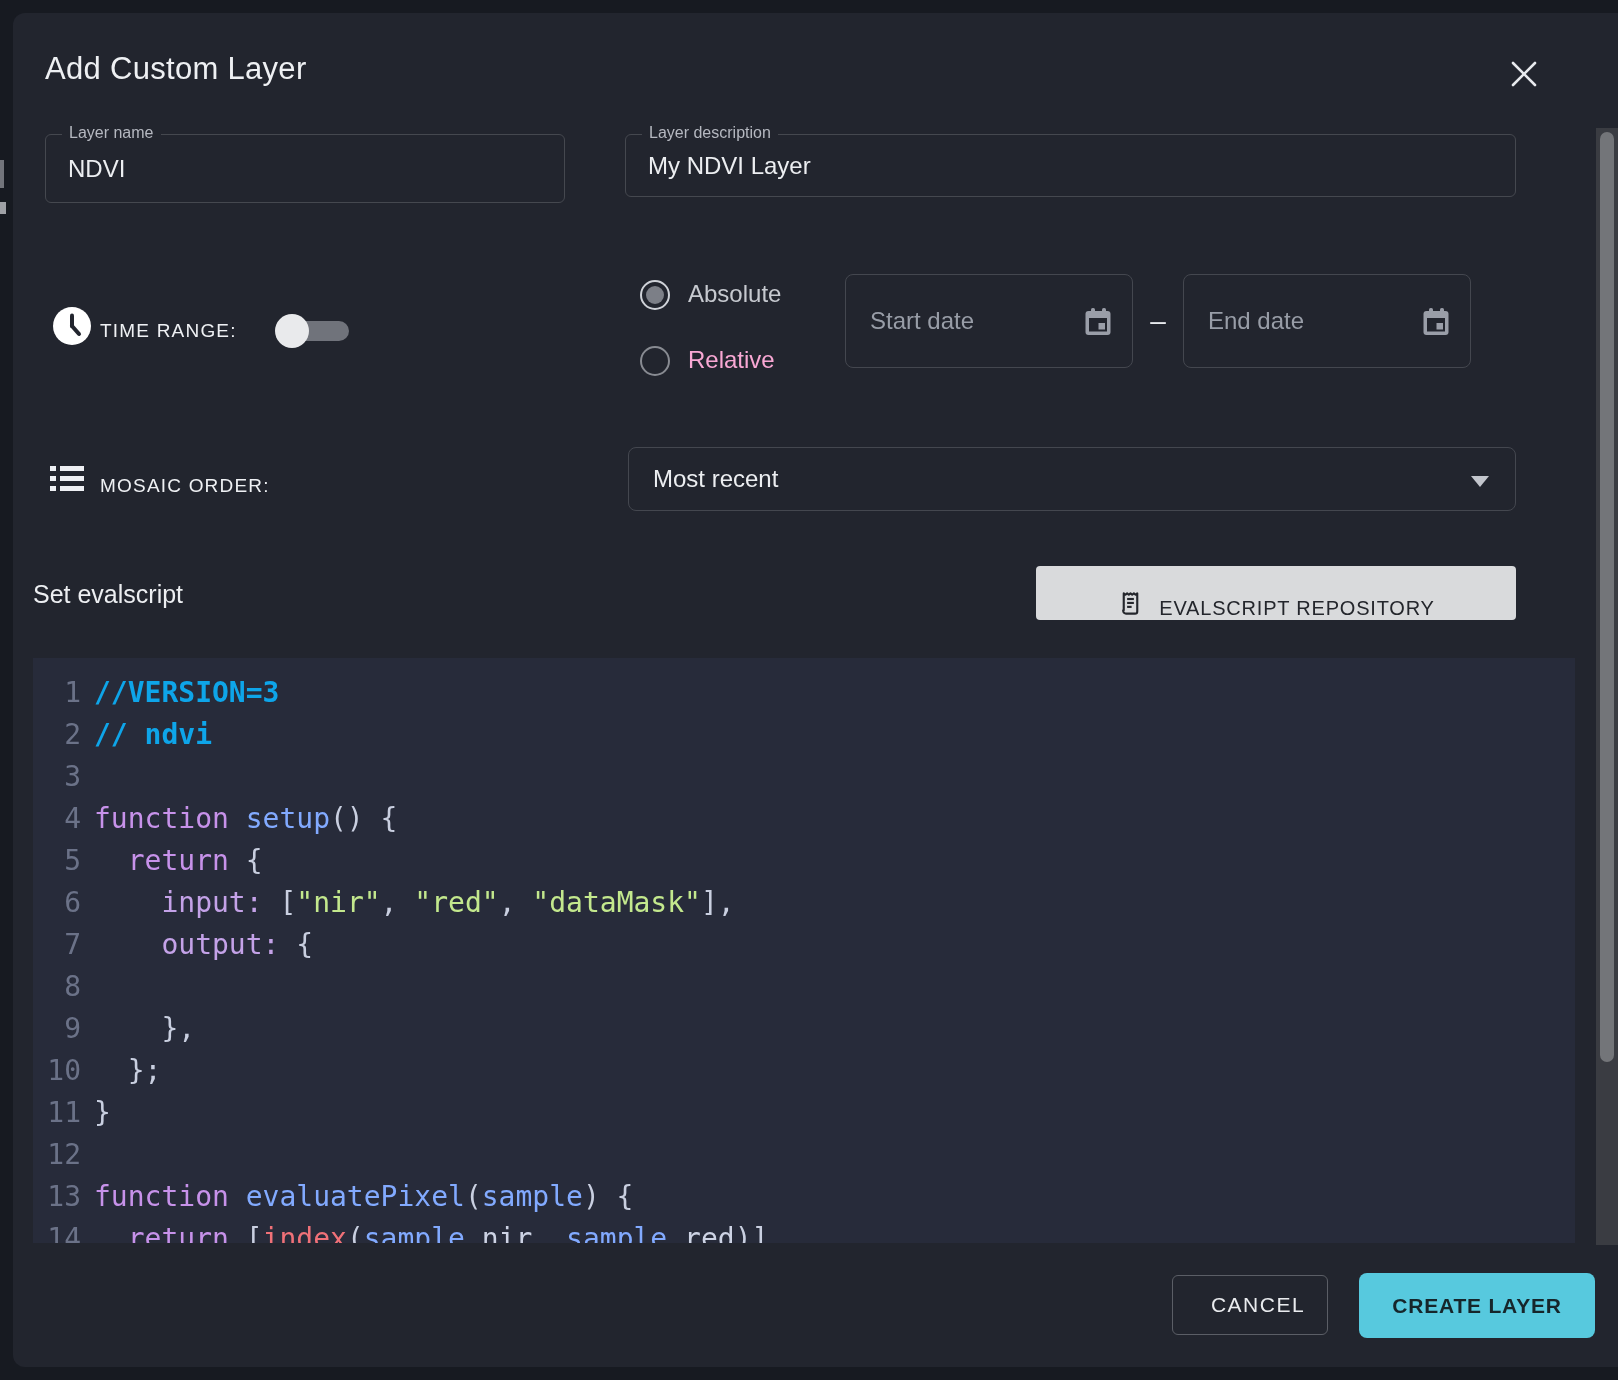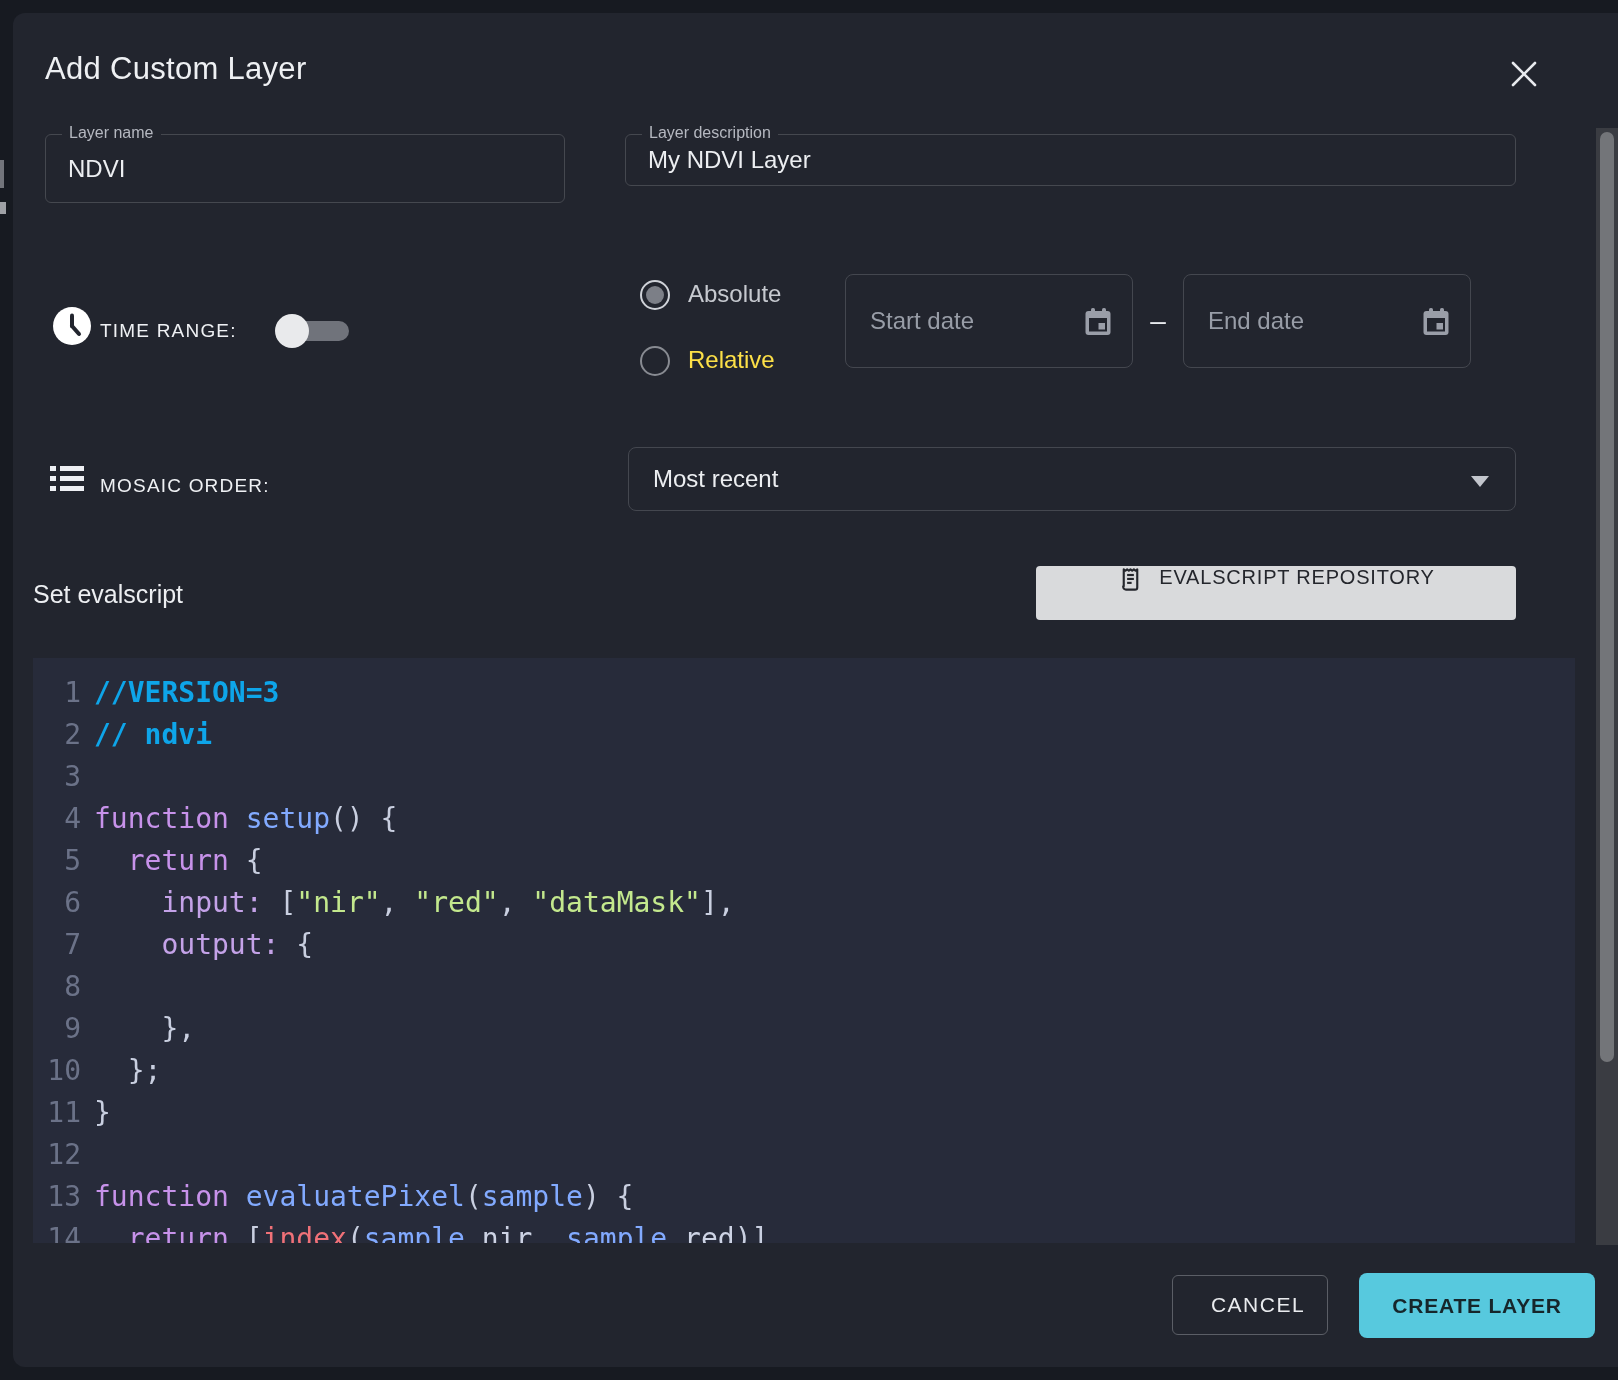--- a/index.html
+++ b/index.html
@@ -23,21 +23,21 @@
   .field .flabel {
     position:absolute; top:-11px; left:16px; padding:0 7px; background:#22252e;
     font-size:16px; color:#b5b8c0; white-space:nowrap;
   }
   .field input {
     position:absolute; left:22px; top:0; width:85%; height:100%;
     background:transparent; border:none; outline:none;
     color:#eceef1; font-size:24px; font-family:"Liberation Sans", sans-serif;
   }
   .f-name { left:32px; top:121px; width:520px; height:69px; }
-  .f-desc { left:612px; top:121px; width:891px; height:52px; }
+  .f-desc { left:612px; top:121px; width:891px; height:63px; }
 
   
   .clock-icon { position:absolute; left:40px; top:294px; width:38px; height:38px; }
   .row-label {
     position:absolute; left:87px; font-size:19px; color:#eff1f4;
     letter-spacing:1.2px; font-weight:500;
   }
   .lbl-time { top:307px; }
   .lbl-mosaic { top:462px; }
   .toggle { position:absolute; left:262px; top:300px; width:74px; height:36px; cursor:pointer; }
@@ -46,21 +46,21 @@
 
   .radio-row { position:absolute; left:627px; display:flex; align-items:flex-start; gap:18px; cursor:pointer; }
   .radio-abs { top:267px; }
   .radio-rel { top:333px; }
   .radio-circle { width:30px; height:30px; border-radius:50%; border:2px solid #888b92; position:relative; }
   .radio-circle.sel { border-color:#cfd2d8; }
   .radio-circle.sel::after {
     content:""; position:absolute; left:4px; top:4px; width:18px; height:18px;
     border-radius:50%; background:#7c7f87;
   }
-  .radio-label { font-size:24px; color:#fde047; }
+  .radio-label { font-size:24px; color:#f9a8d4; }
   .radio-abs .radio-label { color:#c6c9cf; }
 
   .date-field { position:absolute; top:261px; width:288px; height:94px; border:1px solid #44474f; border-radius:8px; }
   .d-start { left:832px; }
   .d-end { left:1170px; }
   .date-field input {
     position:absolute; left:24px; top:0; width:64%; height:100%;
     background:transparent; border:none; outline:none;
     color:#989da7; font-size:24px; font-family:"Liberation Sans", sans-serif;
   }
@@ -83,21 +83,21 @@
   .caret {
     position:absolute; right:26px; top:28px; width:0; height:0;
     border-left:9px solid transparent; border-right:9px solid transparent;
     border-top:11px solid #c3c6cd;
   }
 
   .section-heading { position:absolute; left:20px; top:567px; font-size:25px; color:#eceef1; }
   .repo-btn {
     position:absolute; left:1023px; top:553px; width:480px; height:54px;
     background:#d9dadc; border-radius:4px; border:none; cursor:pointer;
-    display:flex; align-items:flex-start; justify-content:center; gap:15px;
+    display:flex; align-items:flex-end; justify-content:center; gap:15px;
   }
   .repo-btn .repo-label {
     font-size:20px; font-weight:500; color:#24262c; letter-spacing:.8px;
     font-family:"Liberation Sans", sans-serif;
   }
 
   
   .editor {
     position:absolute; left:20px; top:645px; width:1542px; height:585px;
     background:#272b3a; overflow:hidden; padding-top:14px; cursor:text;

